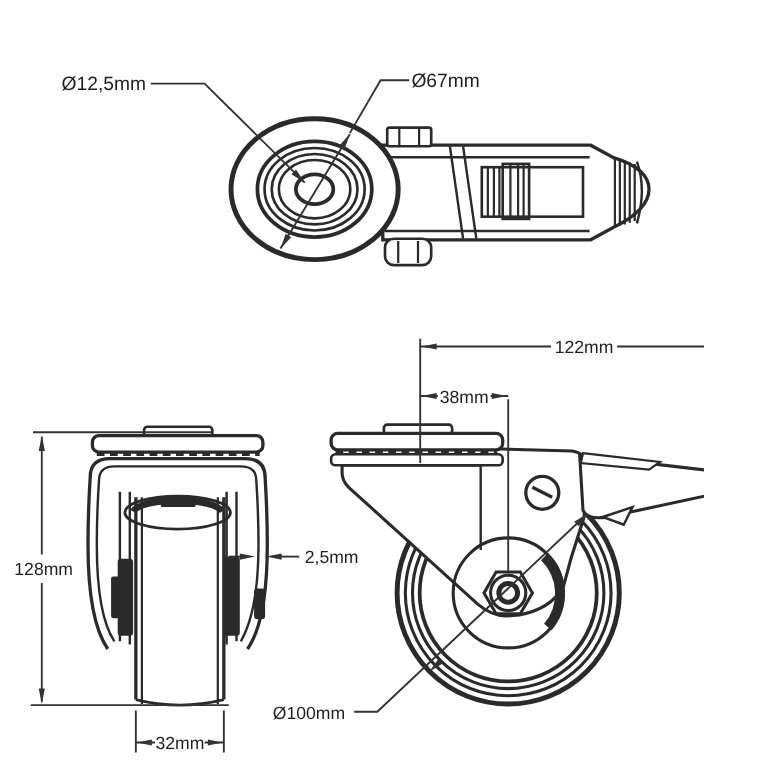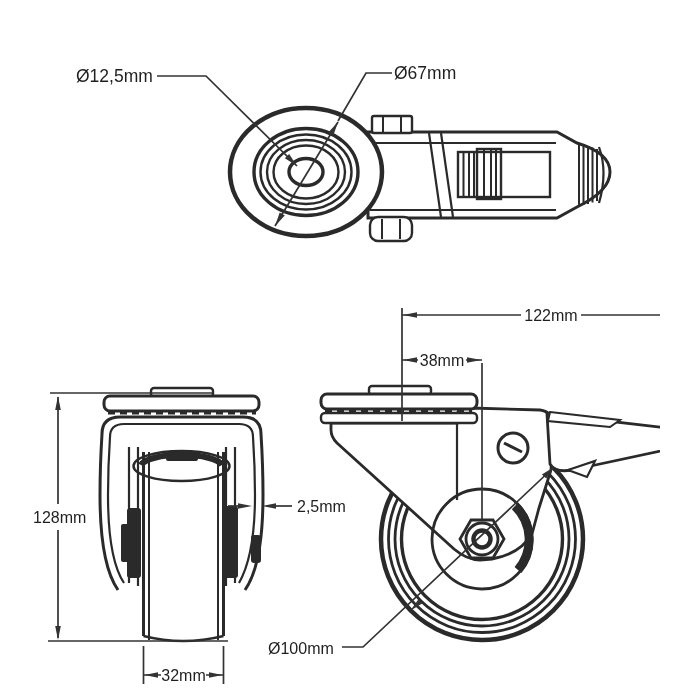--- a/index.html
+++ b/index.html
@@ -1,17 +1,17 @@
 <!DOCTYPE html>
 <html><head>
 <meta charset="utf-8">
 <style>
   html,body{margin:0;padding:0;background:#fff;}
   .canvas{position:relative;width:640px;height:700px;background:#ffffff;overflow:hidden;
-          font-family:"Liberation Sans", sans-serif;padding-left:20px;}
+          font-family:"Liberation Sans", sans-serif;}
   svg{display:block;}
   .ln  {stroke:#2a2a2a;fill:none;}
   .lnw {stroke:#2a2a2a;fill:#ffffff;}
   .dk  {fill:#2a2a2a;stroke:none;}
   .dim {stroke:#333333;stroke-width:1.7;fill:none;}
   .arr {fill:#333333;stroke:none;}
   .lbl {fill:#1f1f1f;font-size:16px;}
   .lbl-big{fill:#1f1f1f;font-size:17.5px;}
   .mid {text-anchor:middle;}
   .wbg {fill:#ffffff;stroke:none;}

